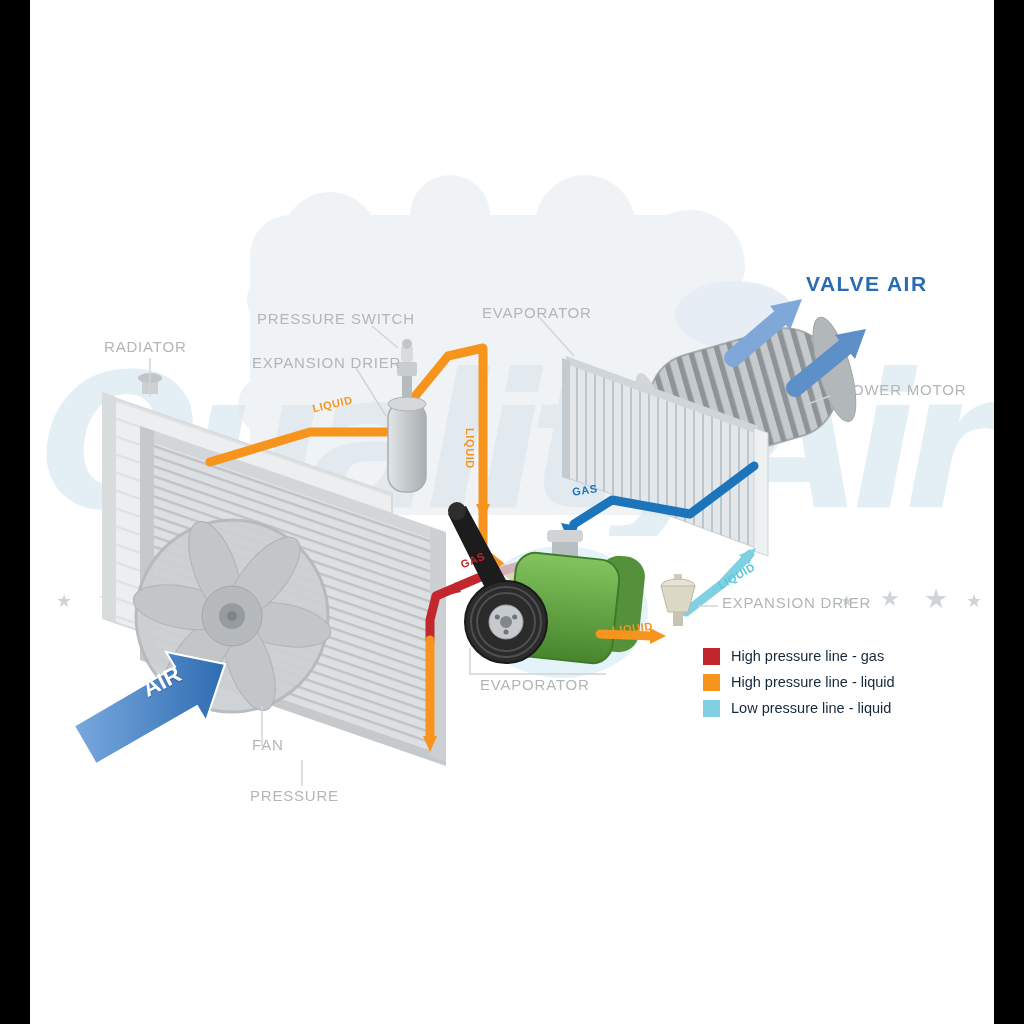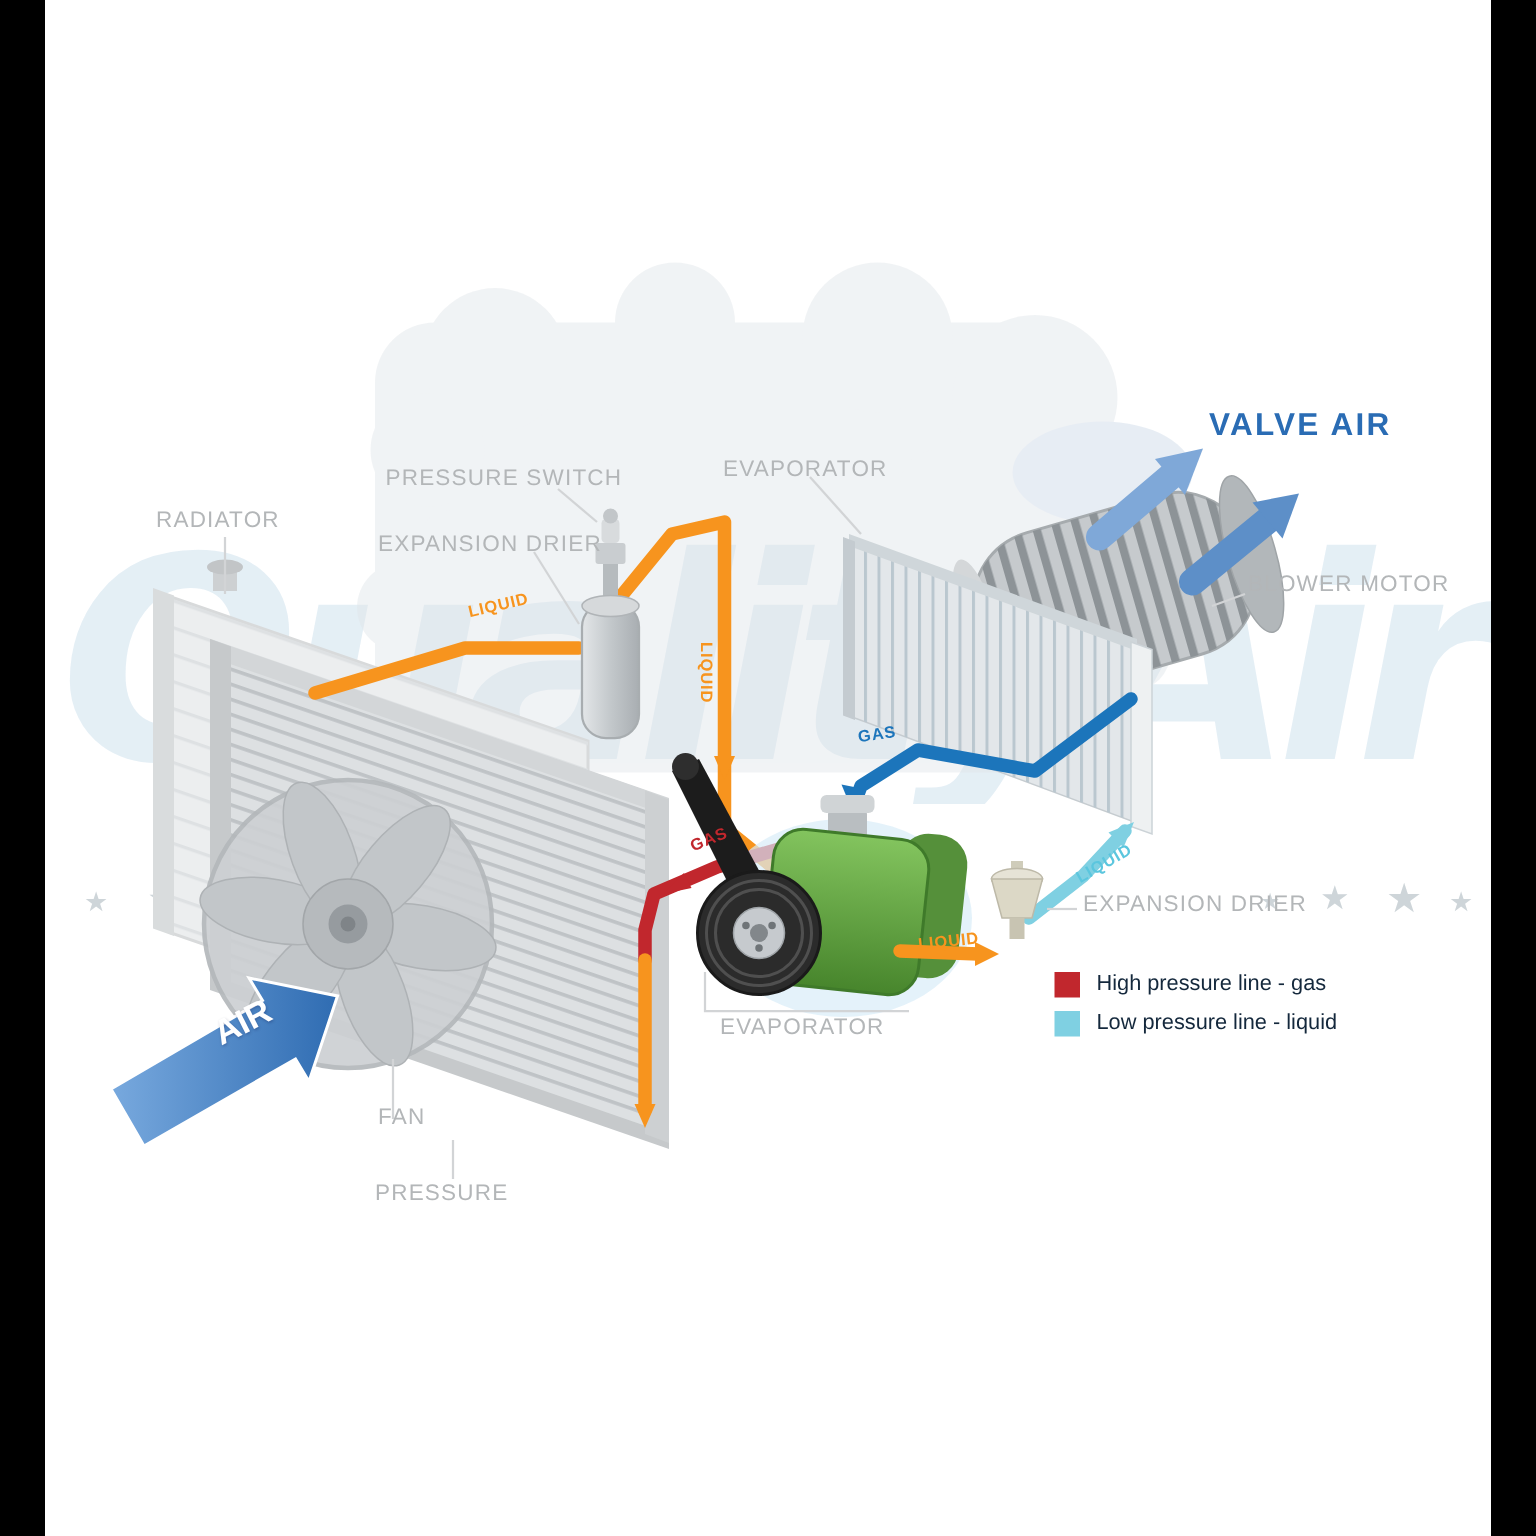--- a/index.html
+++ b/index.html
@@ -226,20 +226,24 @@
   <div class="pl" style="left: 460px; top: 554px; transform: rotate(-22deg); color: rgb(193, 39, 45);">GAS</div>
   <div class="pl" style="left: 716px; top: 570px; transform: rotate(-30deg); color: rgb(91, 198, 222);">LIQUID</div>
   <div class="pl" style="left: 612px; top: 622px; transform: rotate(-6deg); color: rgb(247, 148, 30);">LIQUID</div>
 
   <div class="legend">
     <div class="legend-row">
       <span class="sw" style="background: rgb(193, 39, 45);"></span>
       <span class="legend-label">High pressure line - gas</span>
     </div>
     <div class="legend-row">
+      <span class="sw" style="background: rgb(247, 148, 30);"></span>
+      <span class="legend-label">High pressure line - liquid</span>
+    </div>
+    <div class="legend-row">
       <span class="sw" style="background: rgb(127, 208, 226);"></span>
       <span class="legend-label">Low pressure line - liquid</span>
     </div>
   </div>
 
   <div class="sidebar" id="bar-left" style="background: rgb(0, 0, 0);"></div>
   <div class="sidebar" id="bar-right" style="background: rgb(0, 0, 0);"></div>
 </div>
 
 </body></html>

